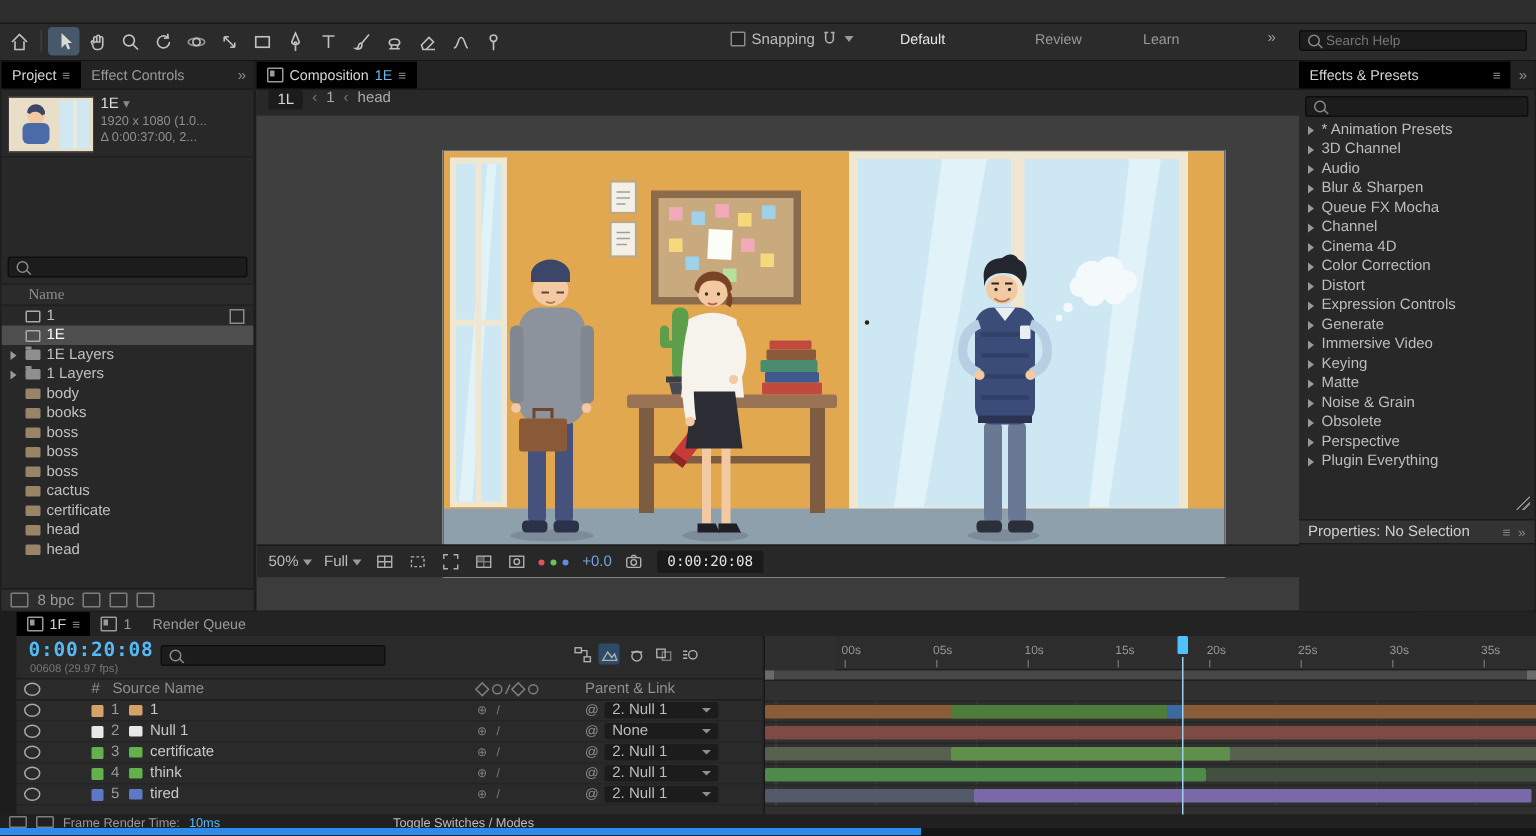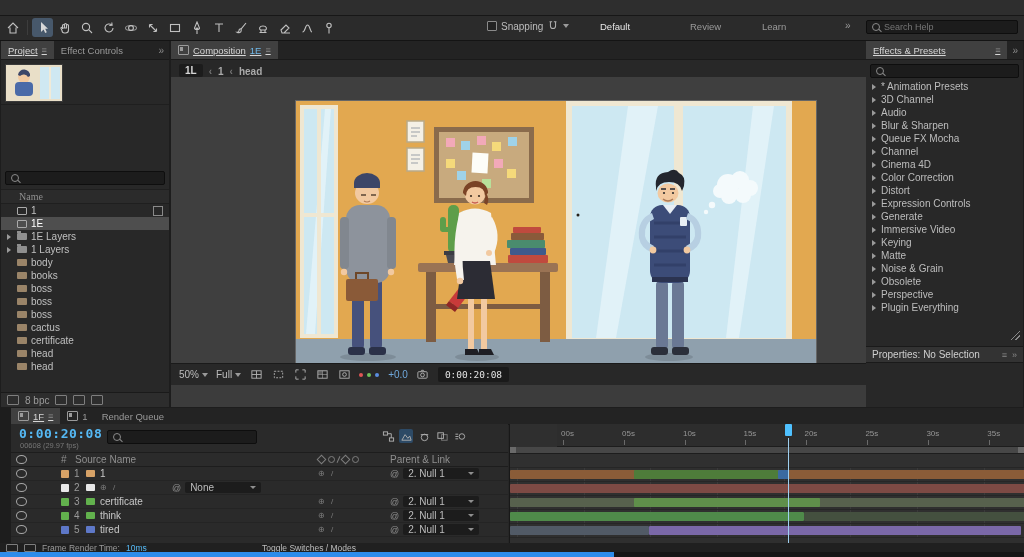--- a/index.html
+++ b/index.html
@@ -26,21 +26,21 @@
   .searchbox{display:flex;align-items:center;gap:4px;background:#1c1c1c;border:1px solid #0e0e0e;border-radius:2px;height:14px;padding:0 5px;box-sizing:border-box;}
   .toolbar .searchbox{position:absolute;left:866px;top:4px;width:152px;}
   .searchbox input{background:transparent;border:none;outline:none;color:#bbb;font-family:"Liberation Sans",sans-serif;font-size:9px;width:100%;padding:0;}
   .mag{width:6px;height:6px;border:1.2px solid #8a8a8a;border-radius:50%;position:relative;flex:none;}
   .mag::after{content:"";position:absolute;width:4px;height:1.2px;background:#8a8a8a;transform:rotate(45deg);right:-3px;bottom:-1px;}
 
   
   .panel{position:absolute;background:#282828;}
   .panel-header{height:18px;background:#232323;display:flex;align-items:stretch;border-bottom:1px solid #1a1a1a;}
   .ptab{display:flex;align-items:center;gap:4px;padding:0 7px;color:#9a9a9a;font-size:9.5px;white-space:nowrap;overflow:hidden;}
-  .ptab.active{background:#404040;color:#d6d6d6;text-decoration:underline;}
+  .ptab.active{background:#000000;color:#d6d6d6;}
   .menu-glyph{color:#8a8a8a;font-size:9px;}
   .ov{margin-left:auto;padding:0 5px;display:flex;align-items:center;color:#8a8a8a;}
   .panel-ic{width:9px;height:8px;border:1px solid #9a9a9a;border-radius:1px;position:relative;flex:none;}
   .panel-ic::after{content:"";position:absolute;left:1px;top:1px;width:3px;height:4px;background:#9a9a9a;}
 
   
   .project-panel{left:1px;top:41px;width:168px;height:366px;}
   .proj-info{position:relative;height:44px;border-bottom:1px solid #1f1f1f;}
   .thumb{position:absolute;left:4px;top:4px;width:56px;height:36px;background:#0d0d0d;border:1px solid #3a3a3a;}
   .proj-meta{position:absolute;left:66px;top:4px;line-height:11px;}
@@ -59,21 +59,21 @@
   .ic-folder .row-icon::before{content:"";position:absolute;top:-2px;left:0;width:4px;height:2px;background:#8f8f8f;}
   .ic-comp .row-icon{background:transparent;border:1px solid #aaa;width:8px;height:6px;}
   .usage-badge{margin-left:auto;margin-right:6px;width:8px;height:8px;border:1px solid #8a8a8a;display:none;}
   .has-badge .usage-badge{display:block;}
   .proj-footer{position:absolute;left:0;bottom:0;width:100%;height:15px;background:#2d2d2d;border-top:1px solid #1a1a1a;display:flex;align-items:center;gap:6px;padding-left:6px;box-sizing:border-box;color:#9a9a9a;}
   .mini-ic{width:10px;height:8px;border:1px solid #7e7e7e;border-radius:1px;flex:none;}
 
   
   .comp-panel{left:171px;top:41px;width:775px;height:366px;background:#3c3c3c;}
   .comp-name{color:#6fb7e8;}
-  .crumbbar{height:17px;background:#282828;border-bottom:1px solid #1c1c1c;display:flex;align-items:flex-end;gap:6px;padding-left:8px;font-weight:bold;}
+  .crumbbar{height:17px;background:#282828;border-bottom:1px solid #1c1c1c;display:flex;align-items:flex-start;gap:6px;padding-left:8px;}
   .crumb-chip{background:#1c1c1c;border-radius:2px;padding:1px 6px;color:#d6d6d6;}
   .crumb{color:#aaa;} .crumb-sep{color:#777;}
   .viewer{position:absolute;left:0;top:36px;right:0;bottom:22px;background:#3f3f3f;overflow:hidden;}
   .canvas{position:absolute;left:124px;top:23px;width:520px;height:285px;border:1px solid #666;background:#fff;}
   .viewer-bar{position:absolute;left:0;bottom:0;width:100%;height:22px;background:#282828;border-top:1px solid #1a1a1a;display:flex;align-items:center;gap:8px;padding:0 8px;box-sizing:border-box;}
   .vb-group{display:flex;align-items:center;gap:3px;color:#bdbdbd;}
   .vb-ic{width:14px;height:14px;display:flex;align-items:center;justify-content:center;}
   .vb-ic svg{stroke:#b0b0b0;fill:none;stroke-width:1;}
   .rgb-dots span{width:4px;height:4px;border-radius:50%;display:inline-block;margin-right:1px;}
   .exposure{color:#6fa8dc;}
@@ -279,20 +279,25 @@
     <div class="proj-info">
       <div class="thumb">
         <svg width="56" height="36" viewBox="0 0 56 36">
             <rect width="56" height="36" fill="#e9dfc8"></rect>
             <rect x="34" y="2" width="20" height="32" fill="#cfe8f2"></rect>
             <rect x="43" y="2" width="2" height="32" fill="#f0ead8"></rect>
             <circle cx="18" cy="12" r="6" fill="#f2c9a0"></circle>
             <path d="M12 10a6 6 0 0112 1l-2 1a5 5 0 00-8-1z" fill="#3c4668"></path>
             <rect x="9" y="17" width="18" height="14" rx="4" fill="#4a6aa8"></rect>
           </svg>
+      </div>
+      <div class="proj-meta">
+        <div class="nm"><span>1E</span> <span class="menu-glyph">▾</span></div>
+        <div class="mt">1920 x 1080 (1.0...</div>
+        <div class="mt">Δ 0:00:37:00, 2...</div>
       </div>
     </div>
     <div class="searchbox proj-search">
       <span class="mag"></span>
       <input style="">
     </div>
     <div class="name-header">Name</div>
     <div class="proj-list">
 
     <div class="proj-row ic-comp has-badge">
@@ -798,20 +803,21 @@
             </span>
           </div>
           <div class="trow">
             <span class="cell-av">
               <span class="eye"></span>
             </span>
             <span class="cell-sp"></span>
             <span class="swatch" style="background: rgb(232, 232, 232);"></span>
             <span class="lnum">2</span>
             <span class="layer-icon" style="background: rgb(232, 232, 232);"></span>
+            <span class="lname">Null 1</span>
             <span class="switches">⊕ /</span>
             <span class="parent-cell">
               <span class="pickwhip"></span>
               <span class="parent-chip">
                 <span>None</span>
               </span>
             </span>
           </div>
           <div class="trow">
             <span class="cell-av">

